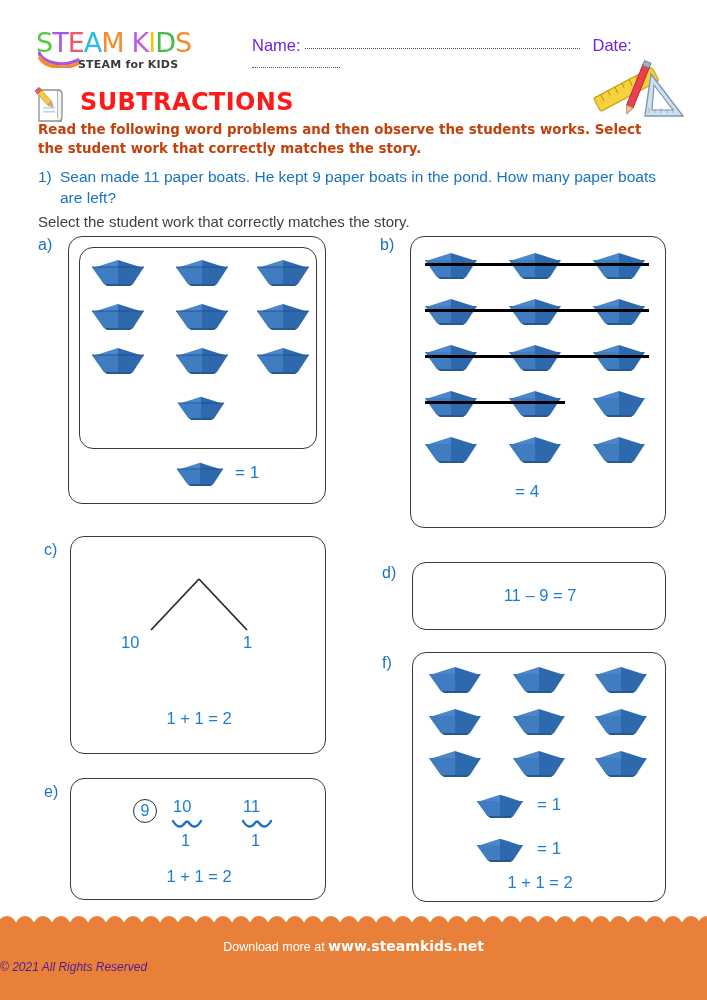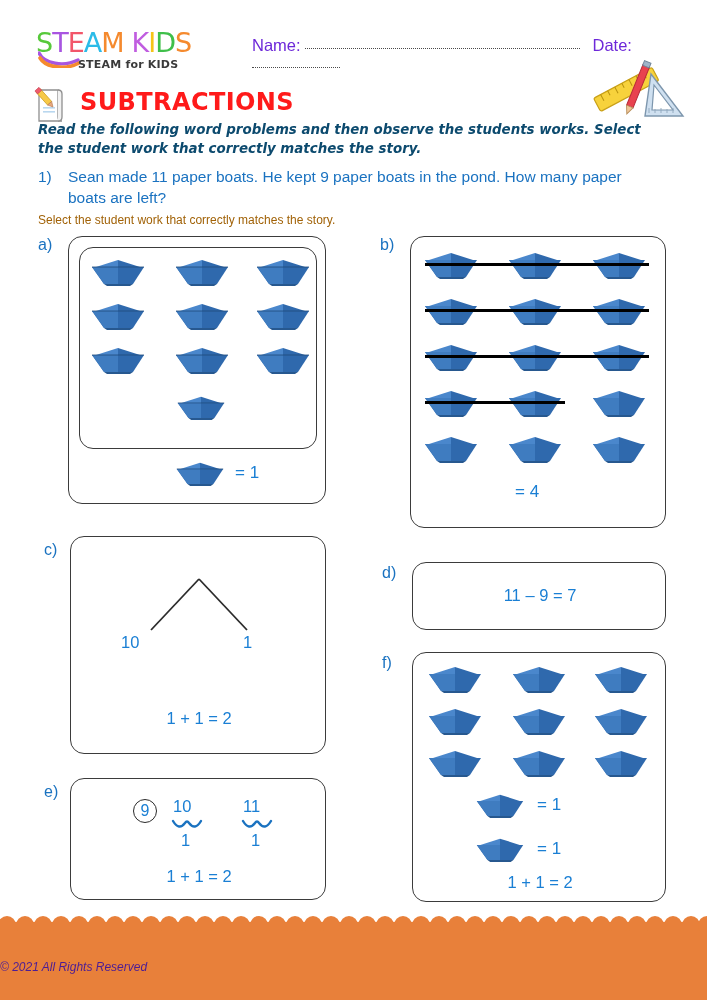--- a/index.html
+++ b/index.html
@@ -18,25 +18,25 @@
   .namedate{position:absolute;left:252px;top:36px;width:440px;height:26px;font-family:"Liberation Sans",sans-serif;}
   .nd-label{font-size:16.5px;color:#6d28d9;}
   .dots{display:inline-block;border-bottom:1.6px dotted #4a4a4a;height:12px;vertical-align:2px;}
   
   .title-row{position:absolute;left:30px;top:84px;height:36px;}
   .notepad{position:absolute;left:0;top:0;width:40px;height:40px;}
   .title{position:absolute;left:50px;top:4px;font-family:"DejaVu Sans",sans-serif;font-weight:bold;font-size:24px;color:#ff1a1a;letter-spacing:0.4px;}
   .tools{position:absolute;left:585px;top:58px;width:105px;height:68px;}
   
   .instructions{position:absolute;left:38px;top:120px;width:630px;
-    font-family:"DejaVu Sans",sans-serif;font-weight:bold;font-size:13.4px;line-height:19px;color:#0c4a6e;font-style:italic;}
+    font-family:"DejaVu Sans",sans-serif;font-weight:bold;font-size:13.4px;line-height:19px;color:#c2410c;}
   .problem{position:absolute;left:38px;top:166px;width:620px;font-size:15.5px;line-height:21px;color:#1a72c0;}
   .problem .pnum{position:absolute;left:0;top:0;}
-  .problem .ptext{display:block;margin-left:30px;}
-  .selecttext{position:absolute;left:38px;top:213px;font-size:12px;color:#a16207;}
+  .problem .ptext{display:block;margin-left:22px;}
+  .selecttext{position:absolute;left:38px;top:213px;font-size:15px;color:#404040;}
   
   .opt-label{position:absolute;font-size:16px;color:#1a72c0;}
   .box{position:absolute;border:1.6px solid #3b3b3b;border-radius:14px;background:#fff;box-sizing:border-box;}
   .inner-box{position:absolute;border:1.6px solid #3b3b3b;border-radius:14px;box-sizing:border-box;}
   .eq{position:absolute;color:#1a7fd4;font-size:17px;}
   .eqb{position:absolute;color:#1a7fd4;font-size:16.5px;}
   .boat{position:absolute;width:56px;height:30px;}
   .boat.sm{width:50px;height:27px;}
   .strike{position:absolute;background:#000;height:2.6px;}
   .circ9{position:absolute;width:24px;height:24px;border:1.7px solid #2b2b2b;border-radius:50%;
@@ -572,14 +572,18 @@
       <circle cx="583" cy="12" r="9"></circle>
         <circle cx="601" cy="12" r="9"></circle>
         <circle cx="619" cy="12" r="9"></circle>
         <circle cx="637" cy="12" r="9"></circle>
       <circle cx="655" cy="12" r="9"></circle>
         <circle cx="673" cy="12" r="9"></circle>
         <circle cx="691" cy="12" r="9"></circle>
         <circle cx="707" cy="12" r="9"></circle>
     </g>
   </svg>
+  <div class="foot-line1">
+    <span>Download more at</span>
+    <b>www.steamkids.net</b>
+  </div>
   <div class="foot-line2">© 2021 All Rights Reserved</div>
 </div>
 
 </body></html>

